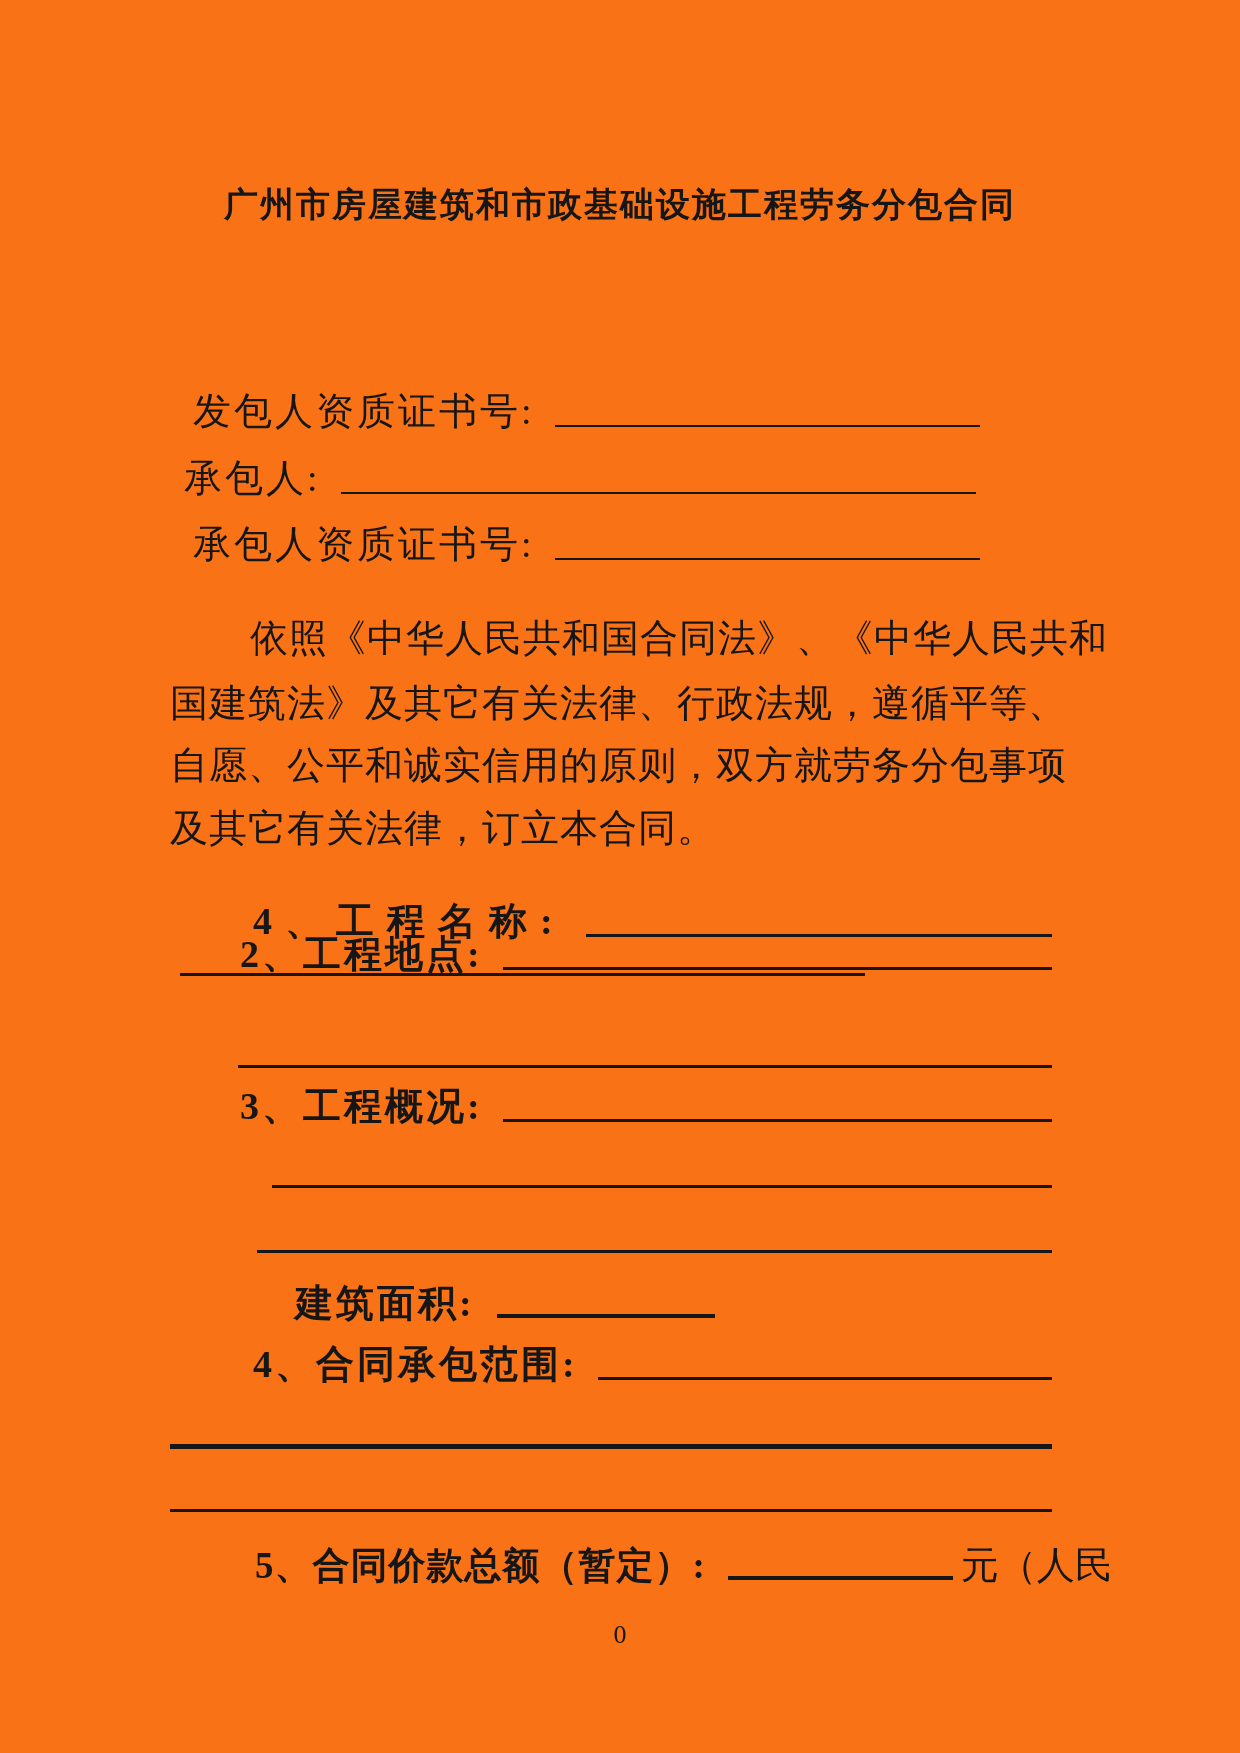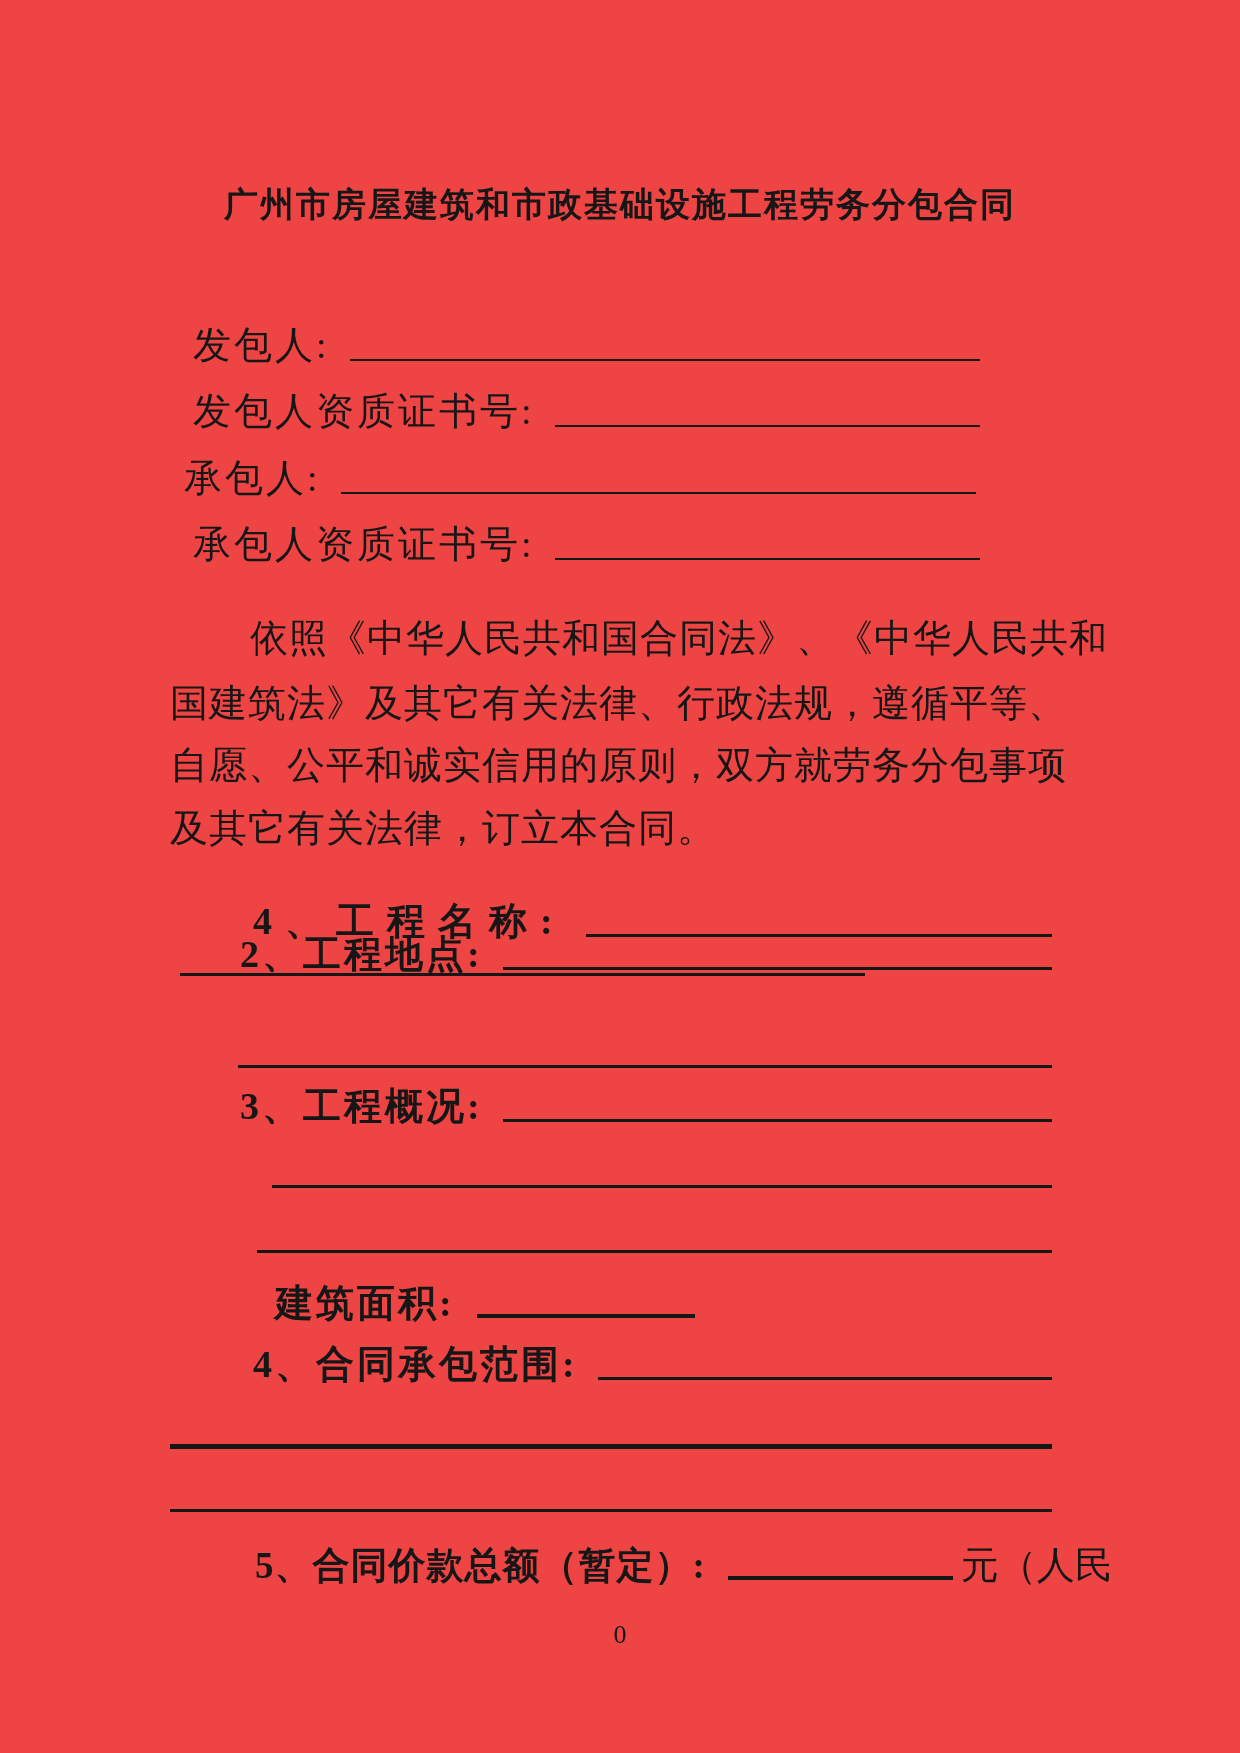--- a/index.html
+++ b/index.html
@@ -1,19 +1,19 @@
 <!DOCTYPE html>
 <html><head>
 <meta charset="utf-8">
 <style>
   html,body{margin:0;padding:0;background:#ffffff;}
   .page{
     position:relative;
     width:1240px;height:1753px;
-    background:#ef4444;
+    background:#f97316;
     color:#161616;
     font-family:"Liberation Serif","DejaVu Serif",serif;
     overflow:hidden;
   }
   .center{position:absolute;left:0;width:1240px;text-align:center;}
   .doc-title{top:182px;font-size:34px;font-weight:bold;letter-spacing:2px;}
   .doc-subtitle{top:250px;font-size:34px;font-weight:bold;letter-spacing:3px;}
 
   .row{position:absolute;display:flex;align-items:flex-end;}
   .row .lbl{white-space:nowrap;line-height:1;}
@@ -34,24 +34,20 @@
 
   .page-num{top:1620px;font-size:26px;letter-spacing:0;}
 </style>
 </head>
 <body>
 
 <div class="page">
 
   <div class="center doc-title">广州市房屋建筑和市政基础设施工程劳务分包合同</div>
 
-  <div class="row" style="top:322px;left:193px;width:787px;height:42px;">
-    <span class="lbl party-lbl">发包人:</span>
-    <span class="fill thin"></span>
-  </div>
 
   <div class="row" style="top:388px;left:193px;width:787px;height:42px;">
     <span class="lbl party-lbl">发包人资质证书号:</span>
     <span class="fill thin"></span>
   </div>
 
   <div class="row" style="top:455px;left:184px;width:792px;height:42px;">
     <span class="lbl party-lbl">承包人:</span>
     <span class="fill thin"></span>
   </div>
@@ -78,21 +74,21 @@
   </div>
   <div class="hr" style="top:1065px;left:238px;width:814px;height:3px;"></div>
 
   <div class="row" style="top:1082px;left:240px;width:812px;height:43px;">
     <span class="lbl item-lbl">3、工程概况:</span>
     <span class="fill"></span>
   </div>
   <div class="hr" style="top:1185px;left:272px;width:780px;height:3px;"></div>
   <div class="hr" style="top:1250px;left:257px;width:795px;height:3px;"></div>
 
-  <div class="row" style="top:1280px;left:275px;height:42px;">
+  <div class="row" style="top:1280px;left:295px;height:42px;">
     <span class="lbl item-lbl">建筑面积:</span>
     <span class="blank-fixed" style="width:218px;"></span>
   </div>
 
   <div class="row" style="top:1341px;left:253px;width:799px;height:42px;">
     <span class="lbl item-lbl">4、合同承包范围:</span>
     <span class="fill"></span>
   </div>
   <div class="hr" style="top:1444px;left:170px;width:882px;height:5px;"></div>
   <div class="hr" style="top:1509px;left:170px;width:882px;height:3px;"></div>

